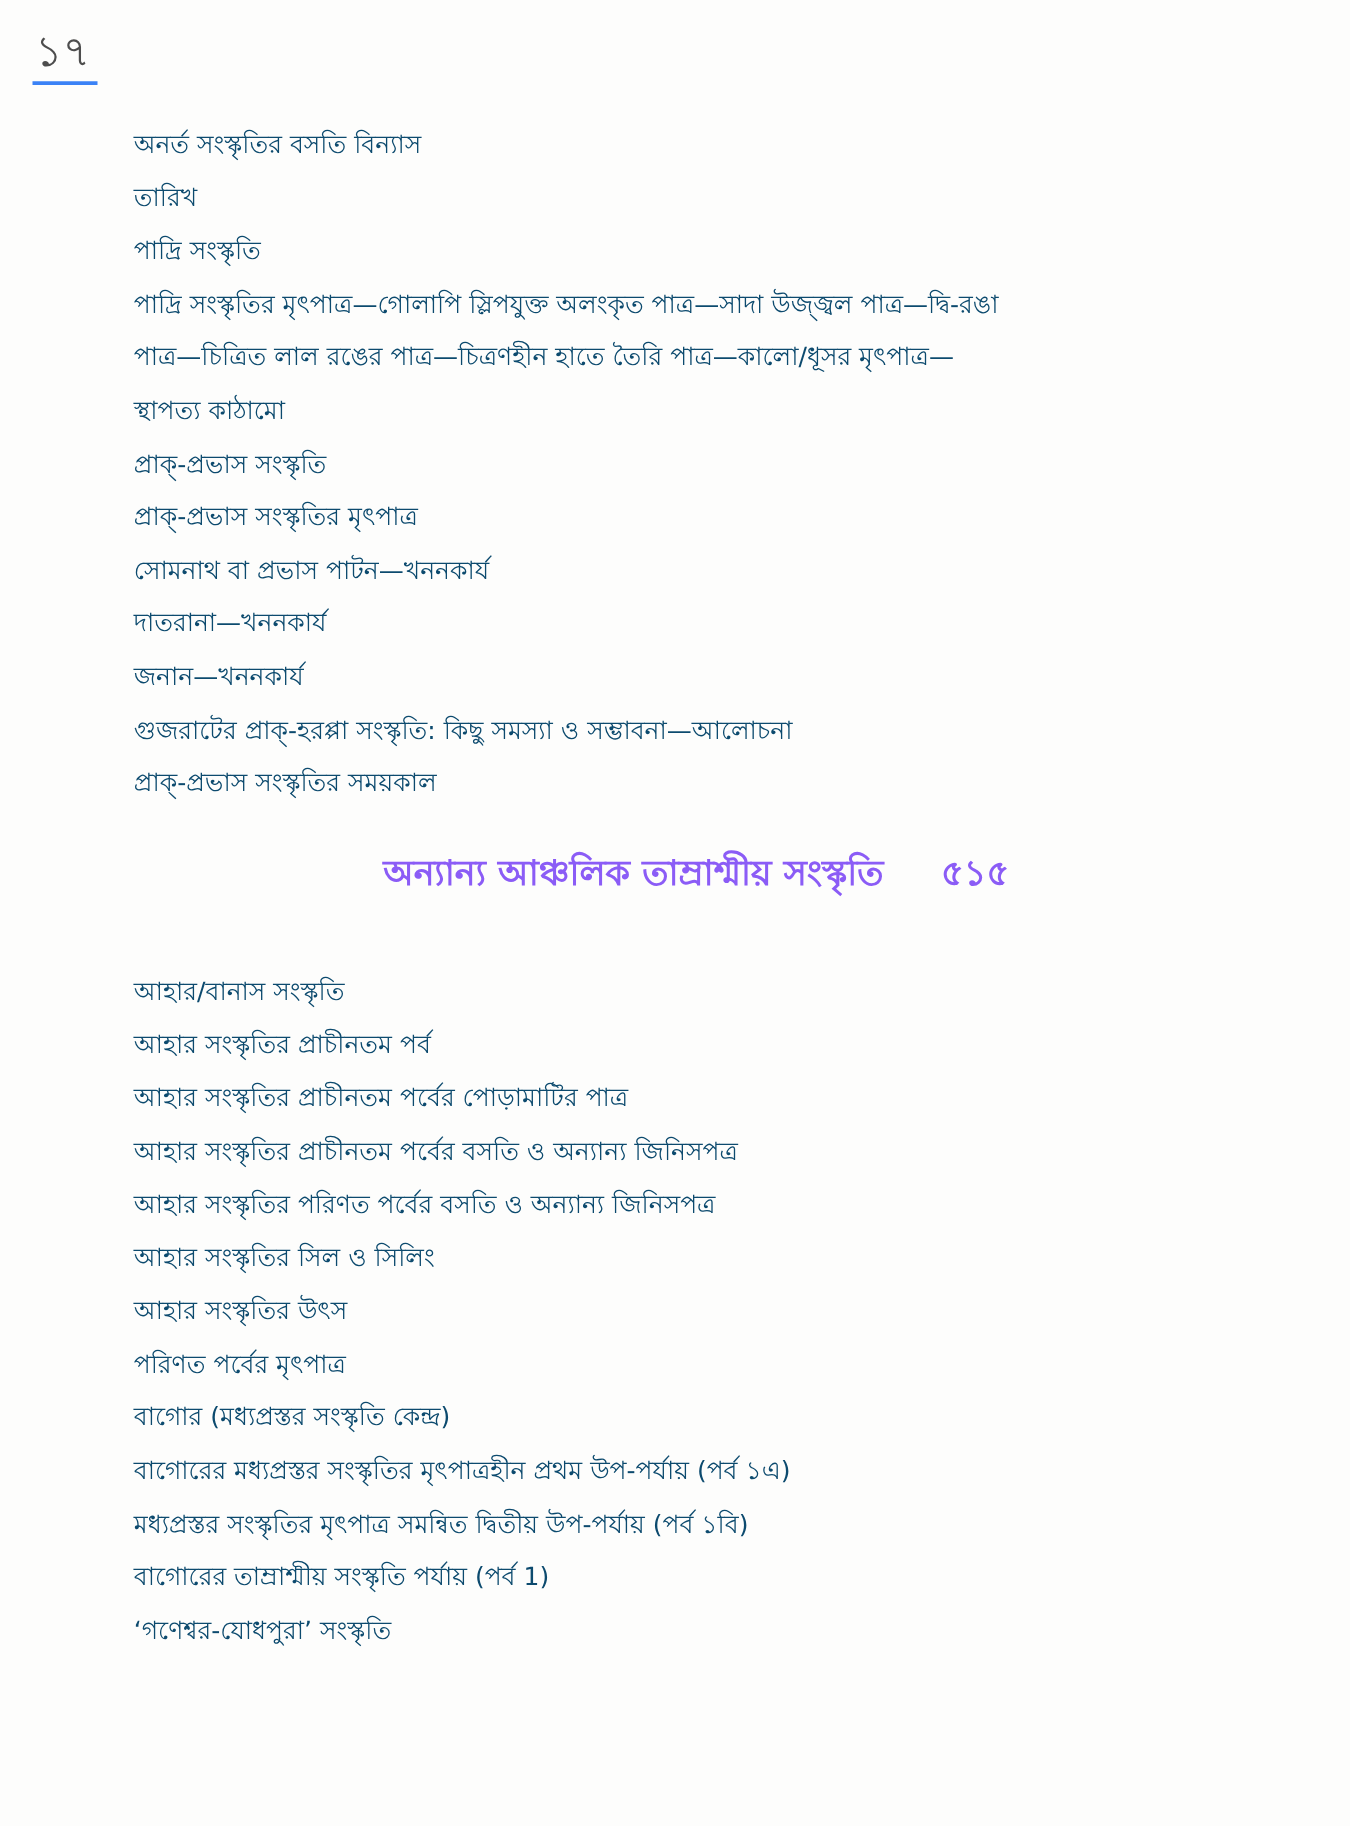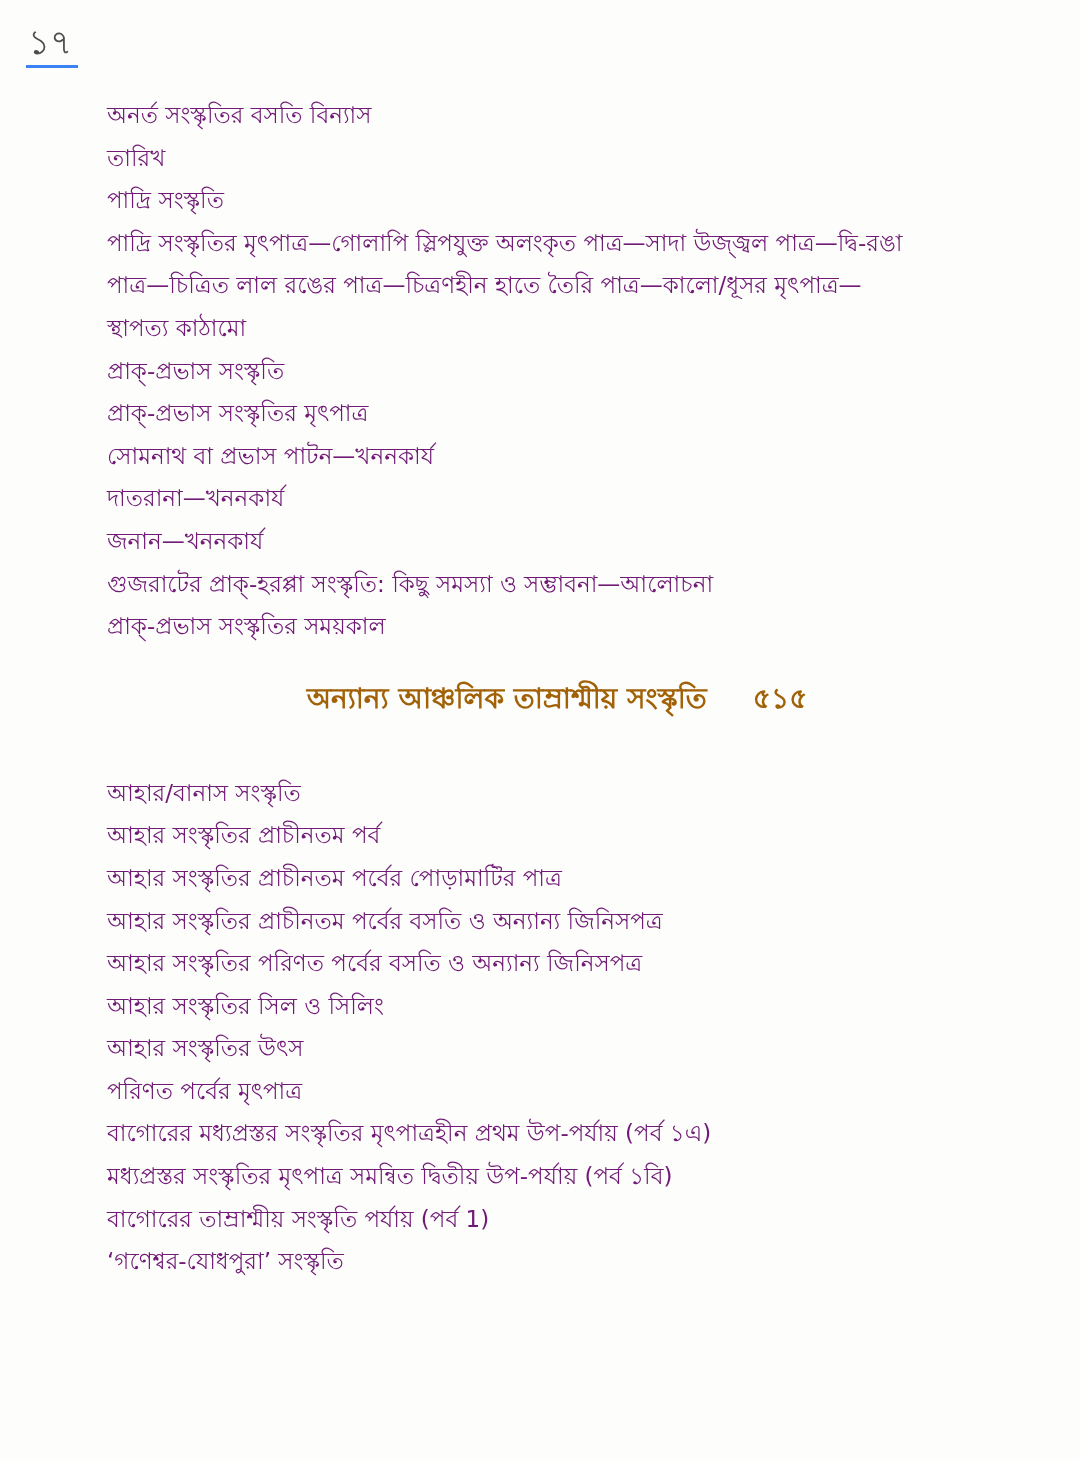--- a/index.html
+++ b/index.html
@@ -27,35 +27,35 @@
     padding: 0 6px 3px 2px;
     border-bottom: 3px solid #3b82f6;
   }
   .content {
     position: absolute;
     left: 107px;
     top: 94px;
     width: 900px;
   }
   .toc-line {
-    font-size: 23px;
+    font-size: 20px;
     line-height: 42.6px;
     white-space: nowrap;
-    color: #701a75;
+    color: #0c4a6e;
   }
   .section-heading {
     display: flex;
     justify-content: center;
     align-items: baseline;
     gap: 46px;
     font-weight: bold;
     font-size: 28px;
     line-height: 42px;
     margin: 30px 0 52px 0;
-    color: #a16207;
+    color: #8b5cf6;
   }
 </style>
 </head>
 <body>
 
 <div class="page">
 
   <div class="folio">১৭</div>
 
   <div class="content">
@@ -83,20 +83,21 @@
 
     <div>
       <div class="toc-line">আহার/বানাস সংস্কৃতি</div>
       <div class="toc-line">আহার সংস্কৃতির প্রাচীনতম পর্ব</div>
       <div class="toc-line">আহার সংস্কৃতির প্রাচীনতম পর্বের পোড়ামাটির পাত্র</div>
       <div class="toc-line">আহার সংস্কৃতির প্রাচীনতম পর্বের বসতি ও অন্যান্য জিনিসপত্র</div>
       <div class="toc-line">আহার সংস্কৃতির পরিণত পর্বের বসতি ও অন্যান্য জিনিসপত্র</div>
       <div class="toc-line">আহার সংস্কৃতির সিল ও সিলিং</div>
       <div class="toc-line">আহার সংস্কৃতির উৎস</div>
       <div class="toc-line">পরিণত পর্বের মৃৎপাত্র</div>
+      <div class="toc-line">বাগোর (মধ্যপ্রস্তর সংস্কৃতি কেন্দ্র)</div>
       <div class="toc-line">বাগোরের মধ্যপ্রস্তর সংস্কৃতির মৃৎপাত্রহীন প্রথম উপ-পর্যায় (পর্ব ১এ)</div>
       <div class="toc-line">মধ্যপ্রস্তর সংস্কৃতির মৃৎপাত্র সমন্বিত দ্বিতীয় উপ-পর্যায় (পর্ব ১বি)</div>
       <div class="toc-line">বাগোরের তাম্রাশ্মীয় সংস্কৃতি পর্যায় (পর্ব 1)</div>
       <div class="toc-line">‘গণেশ্বর-যোধপুরা’ সংস্কৃতি</div>
     </div>
 
   </div>
 </div>
 
 </body></html>

